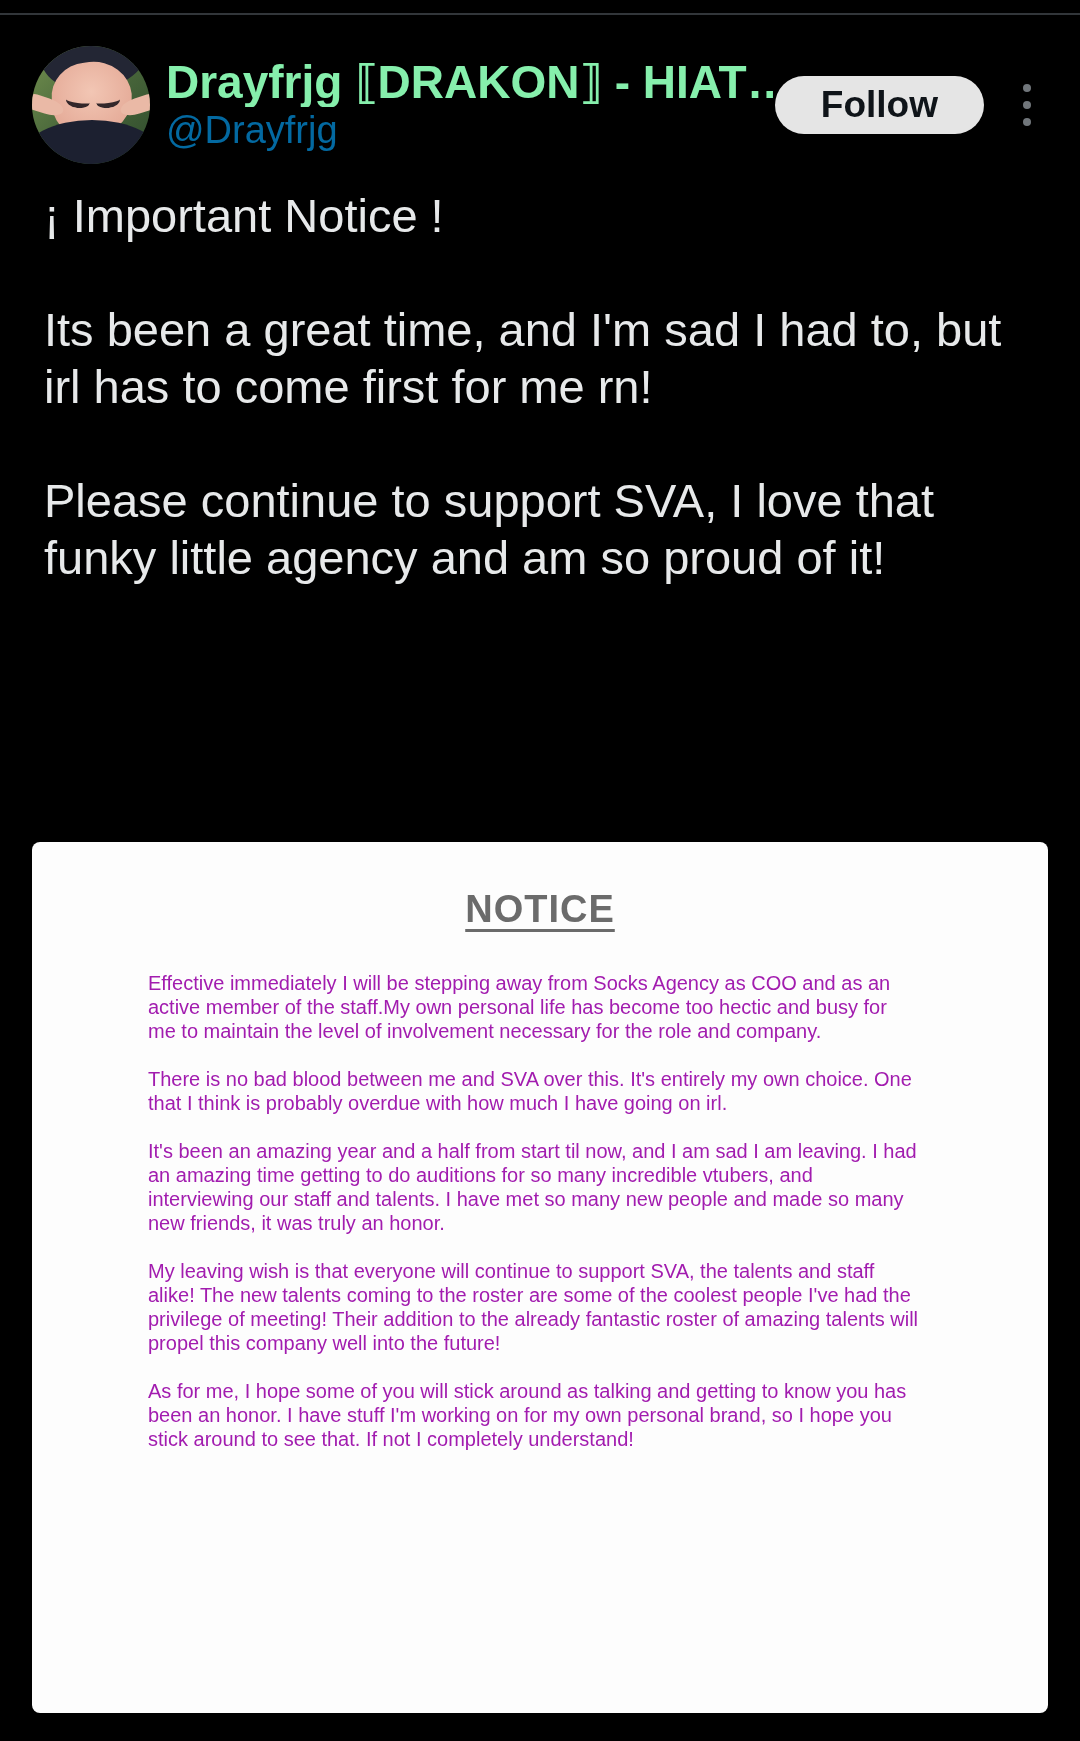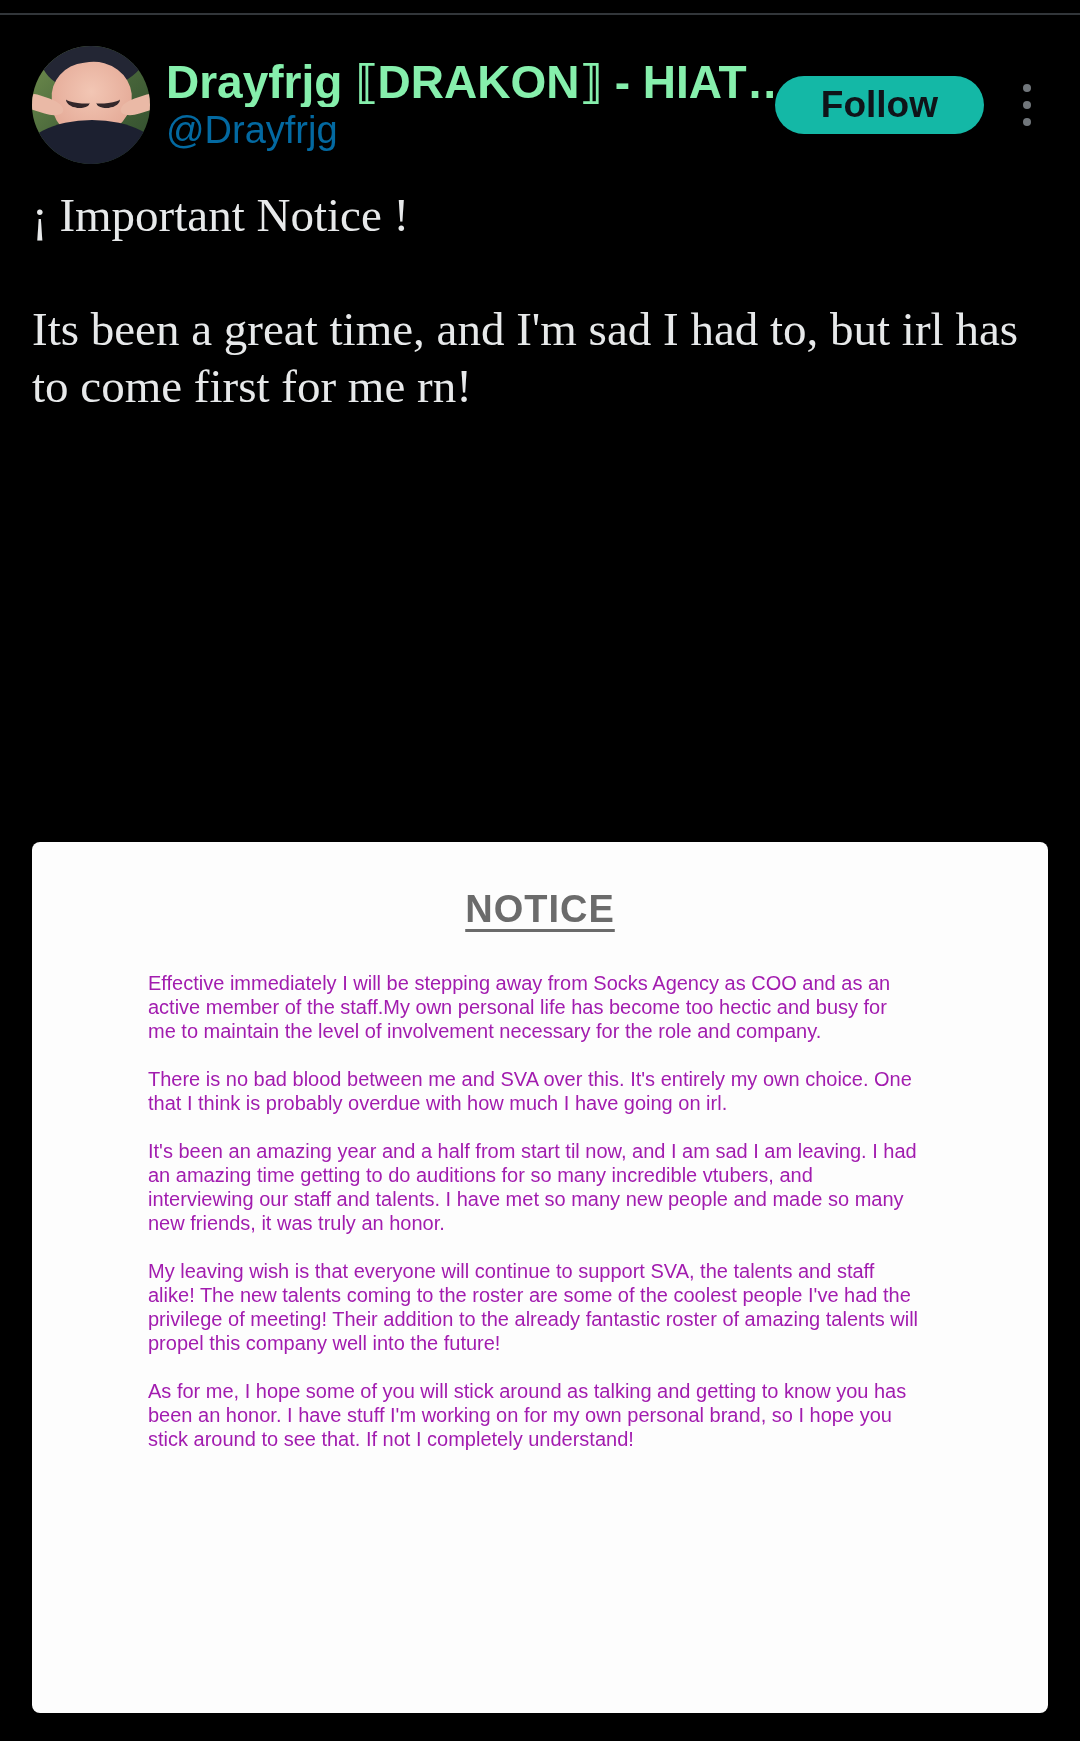--- a/index.html
+++ b/index.html
@@ -89,21 +89,21 @@
   .handle {
     font-size: 38px;
     color: #0369a1;
     line-height: 46px;
     white-space: nowrap;
   }
   .follow-btn {
     flex: 0 0 auto;
     height: 58px;
     padding: 0 46px;
-    background: #14b8a6;
+    background: #e5e5e5;
     color: #0f1419;
     border: none;
     border-radius: 29px;
     font-family: "Liberation Sans", "DejaVu Sans", sans-serif;
     font-size: 37px;
     font-weight: bold;
     line-height: 58px;
     cursor: pointer;
   }
   .more-btn {
@@ -119,23 +119,22 @@
     padding: 6px 0;
   }
   .more-btn .dot {
     width: 8px; height: 8px;
     border-radius: 50%;
     background: #71767b;
   }
 
   
   .tweet-body {
-    padding: 0 32px;
+    padding: 0 44px;
     margin-top: 22px;
-    font-family: Liberation Serif, serif;
   }
   .tweet-body p {
     font-size: 47px;
     line-height: 57px;
     font-weight: 400;
     color: #e7e9ea;
     letter-spacing: 0px;
     margin-bottom: 57px;
   }
   .tweet-body p:last-child { margin-bottom: 0; }
@@ -206,20 +205,21 @@
   <button class="more-btn" aria-label="More">
     <span class="dot"></span>
     <span class="dot"></span>
     <span class="dot"></span>
   </button>
 </div>
 
 <div class="tweet-body">
   <p><span>¡ Important Notice !</span></p>
   <p><span>Its been a great time, and I'm sad I had to, but irl has to come first for me rn!</span></p>
+  <p><span>Please continue to support SVA, I love that funky little agency and am so proud of it!</span></p>
 </div>
 
 <div class="notice-card">
   <div class="notice-title">NOTICE</div>
   <div class="notice-content">
     <p>Effective immediately I will be stepping away from Socks Agency as COO and as an active member of the staff.My own personal life has become too hectic and busy for me to maintain the level of involvement necessary for the role and company.</p>
     <p>There is no bad blood between me and SVA over this. It's entirely my own choice. One that I think is probably overdue with how much I have going on irl.</p>
     <p>It's been an amazing year and a half from start til now, and I am sad I am leaving. I had an amazing time getting to do auditions for so many incredible vtubers, and interviewing our staff and talents. I have met so many new people and made so many new friends, it was truly an honor.</p>
     <p>My leaving wish is that everyone will continue to support SVA, the talents and staff alike! The new talents coming to the roster are some of the coolest people I've had the privilege of meeting! Their addition to the already fantastic roster of amazing talents will propel this company well into the future!</p>
     <p>As for me, I hope some of you will stick around as talking and getting to know you has been an honor. I have stuff I'm working on for my own personal brand, so I hope you stick around to see that. If not I completely understand!</p>

